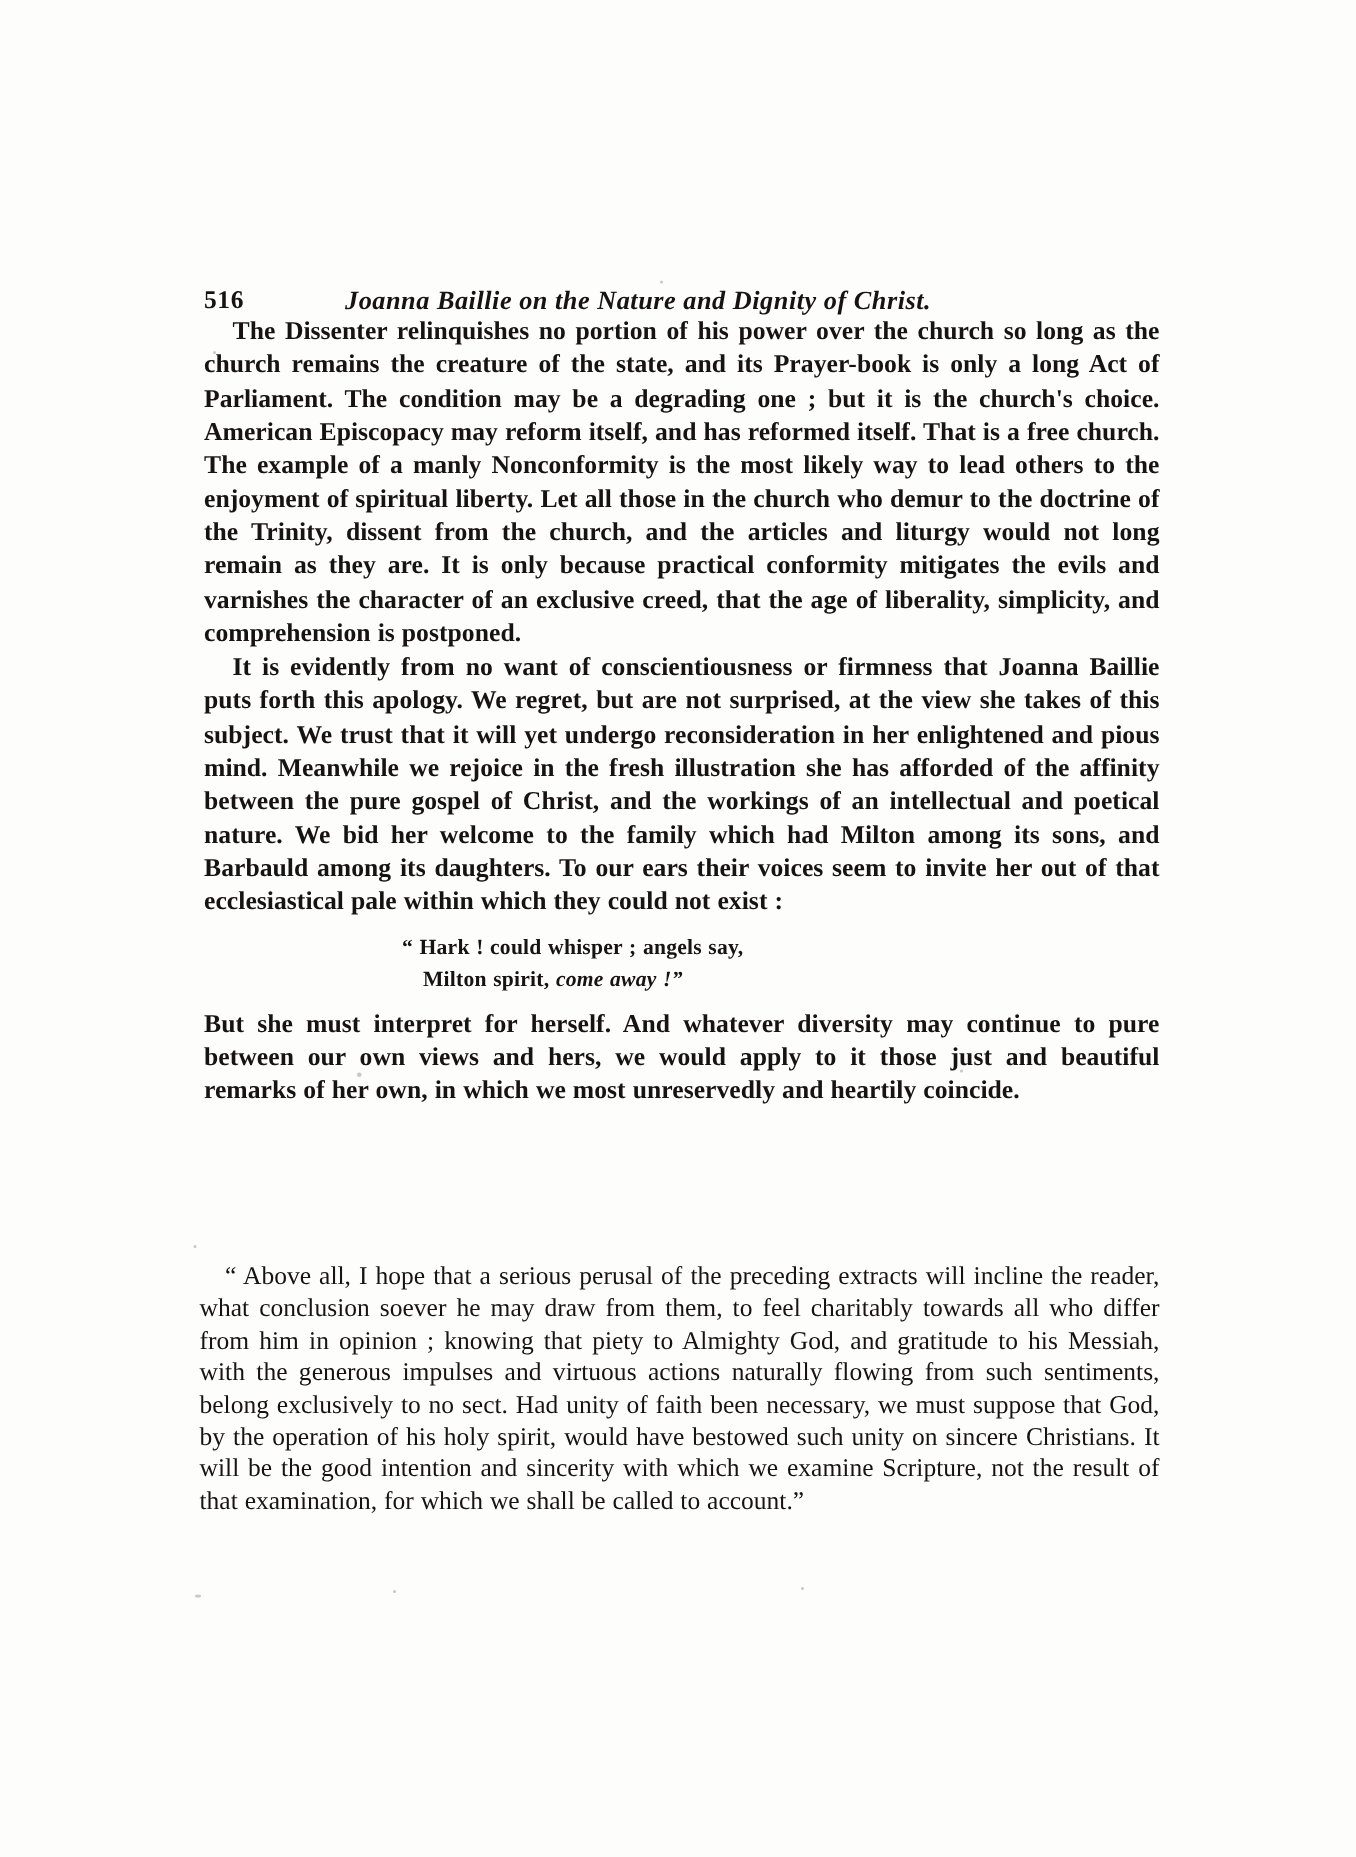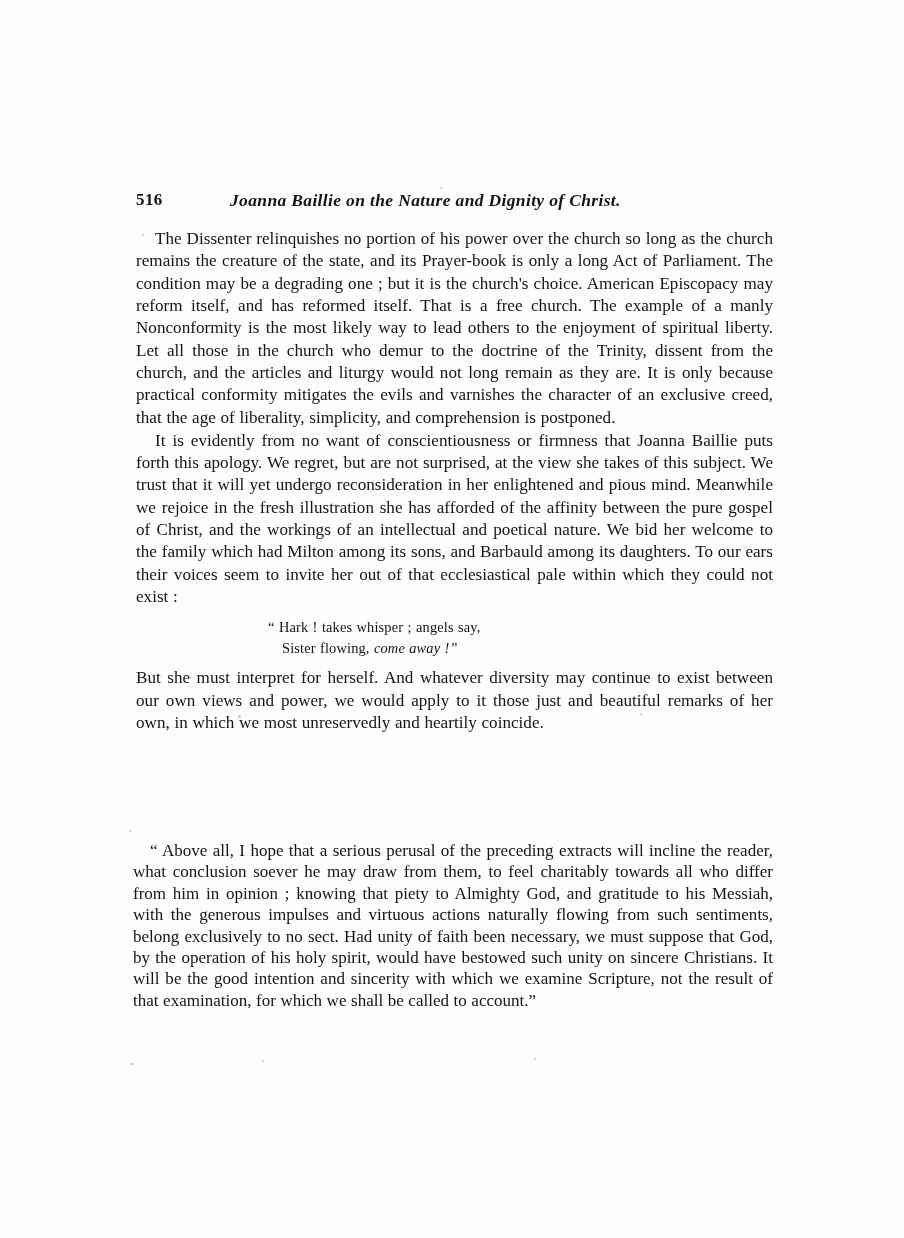--- a/index.html
+++ b/index.html
@@ -48,22 +48,23 @@
     letter-spacing: 0.35px;
     line-height: 24px;
     white-space: nowrap;
     font-family: Liberation Serif, serif;
   }
 
   
   .textblock {
     position: absolute;
     left: 136px;
-    top: 228px;
+    top: 210px;
     width: 637px;
+    font-weight: bold;
   }
 
   p.body {
     margin: 0;
     font-size: 17.1px;
     line-height: 22.35px;
     text-align: justify;
     text-justify: inter-word;
     letter-spacing: 0.02px;
     word-spacing: 0.4px;
@@ -146,25 +147,25 @@
     <span class="head-title">Joanna Baillie on the Nature and Dignity of Christ.</span>
   </div>
 
   <div class="textblock">
 
     <p class="body indent">The Dissenter relinquishes no portion of his power over the church so long as the church remains the creature of the state, and its Prayer-book is only a long Act of Parliament.   The condition may be a degrading one ; but it is the church's choice.   American Episcopacy may reform itself, and has reformed itself.   That is a free church.   The example of a manly Nonconformity is the most likely way to lead others to the enjoyment of spiritual liberty.   Let all those in the church who demur to the doctrine of the Trinity, dissent from the church, and the articles and liturgy would not long remain as they are.   It is only because practical conformity mitigates the evils and varnishes the character of an exclusive creed, that the age of liberality, simplicity, and comprehension is postponed.</p>
 
     <p class="body indent gap">It is evidently from no want of conscientiousness or firmness that Joanna Baillie puts forth this apology.   We regret, but are not surprised, at the view she takes of this subject.   We trust that it will yet undergo reconsideration in her enlightened and pious mind.   Meanwhile we rejoice in the fresh illustration she has afforded of the affinity between the pure gospel of Christ, and the workings of an intellectual and poetical nature. We bid her welcome to the family which had Milton among its sons, and Barbauld among its daughters.   To our ears their voices seem to invite her out of that ecclesiastical pale within which they could not exist :</p>
 
     <div class="verse">
-      <div class="verse-line-1">“ Hark ! takes whisper ; angels say,</div>
-      <div class="verse-line-2"><span>Sister flowing, </span><i>come away !”</i></div>
+      <div class="verse-line-1">“ Hark ! could whisper ; angels say,</div>
+      <div class="verse-line-2"><span>Milton spirit, </span><i>come away !”</i></div>
     </div>
 
-    <p class="afterverse">But she must interpret for herself.   And whatever diversity may continue to exist between our own views and power, we would apply to it those just and beautiful remarks of her own, in which we most unreservedly and heartily coincide.</p>
+    <p class="afterverse">But she must interpret for herself.   And whatever diversity may continue to pure between our own views and hers, we would apply to it those just and beautiful remarks of her own, in which we most unreservedly and heartily coincide.</p>
   </div>
 
   <div class="quotation">
     <p class="quote">“ Above all, I hope that a serious perusal of the preceding extracts will incline the reader, what conclusion soever he may draw from them, to feel charitably towards all who differ from him in opinion ; knowing that piety to Almighty God, and gratitude to his Messiah, with the generous impulses and virtuous actions naturally flowing from such sentiments, belong exclusively to no sect.   Had unity of faith been necessary, we must suppose that God, by the operation of his holy spirit, would have bestowed such unity on sincere Christians.   It will be the good intention and sincerity with which we examine Scripture, not the result of that examination, for which we shall be called to account.”</p>
   </div>
 
   <div class="speck" style="left:142px;top:234px;width:2px;height:2px;"></div>
   <div class="speck" style="left:238px;top:715px;width:3px;height:3px;"></div>
   <div class="speck" style="left:640px;top:713px;width:2px;height:2px;"></div>
   <div class="speck" style="left:130px;top:1063px;width:4px;height:2px;"></div>

